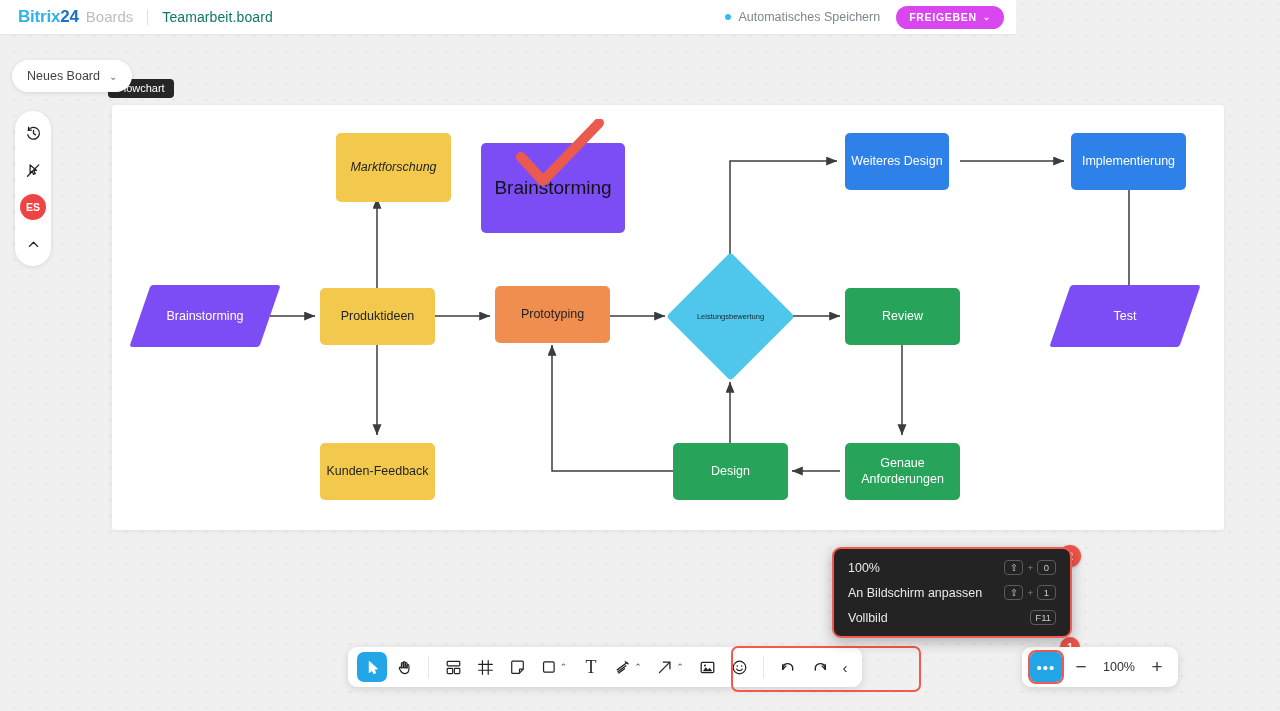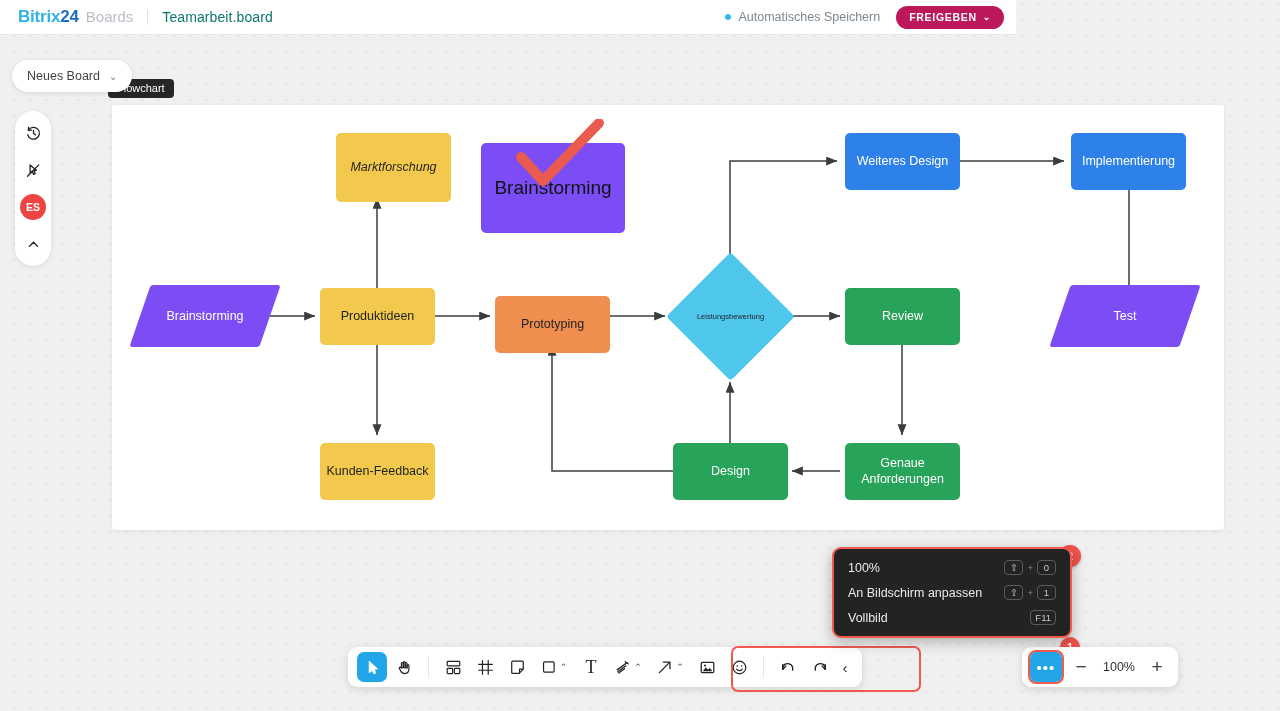--- a/index.html
+++ b/index.html
@@ -33,21 +33,21 @@
   }
   .brand-24 { font-size: 17px; font-weight: bold; color: #1b6fc4; letter-spacing: -0.2px;}
   .brand-boards { font-size: 15px; color: #b9bec4; margin-left: 7px; font-weight: normal;}
   .head-divider { width: 1px; height: 15px; background: #dfe2e5; margin: 0 14px; align-self: center;}
   .doc-name { font-size: 14px; color: #0f766e; letter-spacing: 0.1px;}
   .header-right { margin-left: auto; display: flex; align-items: center; margin-right: 12px;}
   .autosave { display: flex; align-items: center; font-size: 12.5px; color: #7d878f;}
   .autosave-dot { width: 6px; height: 6px; border-radius: 50%; background: #35bcf0; margin-right: 7px;}
   .share-btn {
     margin-left: 16px;
-    background: #be185d; color: #fff;
+    background: #d946ef; color: #fff;
     font-size: 10.5px; font-weight: bold; letter-spacing: 0.7px;
     padding: 0 13px; height: 23px; border-radius: 12px;
     display: flex; align-items: center; gap: 6px;
     cursor: pointer; border: none;
   }
   .share-chev { font-size: 9px; }
 
   
   .board-dd {
     position: absolute; left: 12px; top: 60px;
@@ -308,30 +308,30 @@
       <span>Kunden-Feedback</span>
     </div>
 
     <div class="node purple-box" style="left:369px; top:38px; width:144px; height:90px;">
       <span class="big-label">Brainstorming</span>
     </div>
     <svg style="position:absolute; left:395px; top:14px;" width="110" height="80" viewBox="0 0 110 80" fill="none">
       <path d="M14 38 L36 62 L92 4" stroke="#eb5a4f" stroke-width="10" stroke-linecap="round" stroke-linejoin="round"></path>
     </svg>
 
-    <div class="node orange" style="left:383px; top:191px; width:115px; height:57px;">
+    <div class="node orange" style="left:383px; top:181px; width:115px; height:57px;">
       <span>Prototyping</span>
     </div>
 
     <div class="diamond" style="left:561px; top:154px; width:115px; height:115px;">
       <span class="rot"></span>
       <span>Leistungsbewertung</span>
     </div>
 
-    <div class="node blue" style="left:733px; top:28px; width:115px; height:57px;justify-content:center;">
+    <div class="node blue" style="left:733px; top:28px; width:104px; height:57px;justify-content:center;">
       <span>Weiteres Design</span>
     </div>
 
     <div class="node blue" style="left:959px; top:28px; width:115px; height:57px;">
       <span>Implementierung</span>
     </div>
 
     <div class="node green" style="left:733px; top:183px; width:115px; height:57px;">
       <span>Review</span>
     </div>

